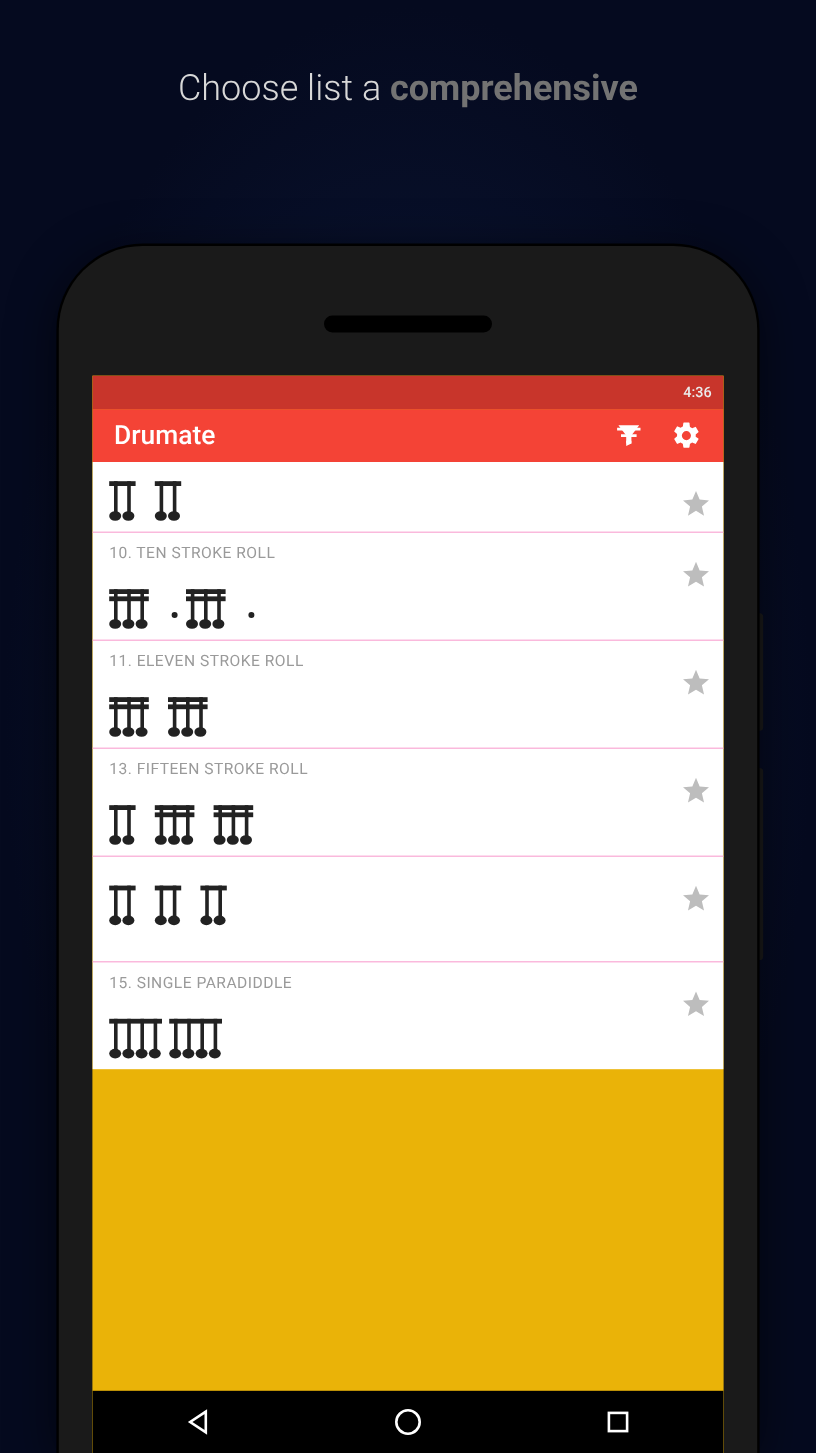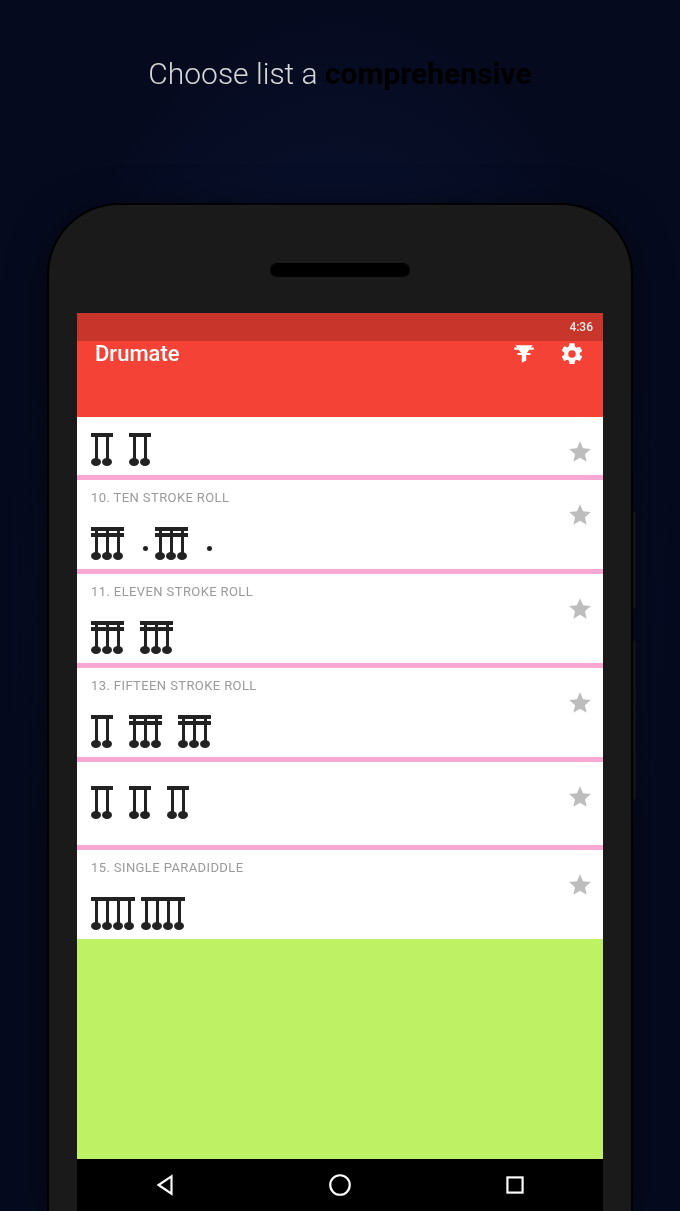--- a/index.html
+++ b/index.html
@@ -12,21 +12,21 @@
     position: relative;
   }
   .promo-text {
     text-align: center;
     color: #d8d8d8;
     font-size: 30px;
     font-weight: 300;
     padding: 55px 40px 0;
     line-height: 1.25;
   }
-  .promo-text .bold { font-weight: 700; color: #000000; }
+  .promo-text .bold { font-weight: 700; color: #737373; }
   .phone-frame {
     position: absolute;
     left: 49px;
     top: 205px;
     width: 582px;
     height: 1006px;
     background: #1a1a1a;
     border-radius: 70px 70px 0 0;
     box-shadow: 0 0 0 2px #000, 0 8px 40px rgba(0,0,0,0.6);
     overflow: hidden;
@@ -35,43 +35,43 @@
   .side-btn.b1 { right: 44px; top: 511px; width: 8px; height: 98px; }
   .side-btn.b2 { right: 44px; top: 640px; width: 8px; height: 160px; }
   .speaker {
     position: absolute;
     top: 58px; left: 50%; transform: translateX(-50%);
     width: 140px; height: 14px; background:#000; border-radius: 8px;
   }
   .screen {
     position: absolute;
     top: 108px; left: 28px; right: 28px; bottom: 0;
-    background: #bef264;
+    background: #eab308;
     overflow: hidden;
   }
   .statusbar {
     height: 28px; background:#d93a2f;
     display:flex; justify-content:flex-end; align-items:center;
     padding: 0 10px; gap:6px;
     color:#fff; font-size:12px; font-weight:500;
     filter: brightness(0.92);
   }
   .statusbar svg { fill:#fff; }
   .appbar {
-    height: 76px; background:#f44336;
-    display:flex; align-items:flex-start;
+    height: 44px; background:#f44336;
+    display:flex; align-items:center;
     padding: 0 18px;
     color:#fff;
   }
   .appbar-title { font-size: 22px; font-weight:500; flex:1; }
   .appbar .icon { width:26px; height:26px; margin-left:22px; cursor:pointer; }
   .appbar svg { fill:#fff; width:100%; height:100%; }
   .list { background:#fff; }
   .item {
-    border-bottom: 5px solid #f9a8d4;
+    border-bottom: 1px solid #f9a8d4;
     padding: 10px 14px 14px;
     position: relative;
     min-height: 88px;
   }
   .item .star {
     position:absolute; right:10px; top:22px;
     width:26px; height:26px; cursor:pointer;
   }
   .item .star svg { fill:#bdbdbd; width:100%; height:100%; }
   .item-title {

